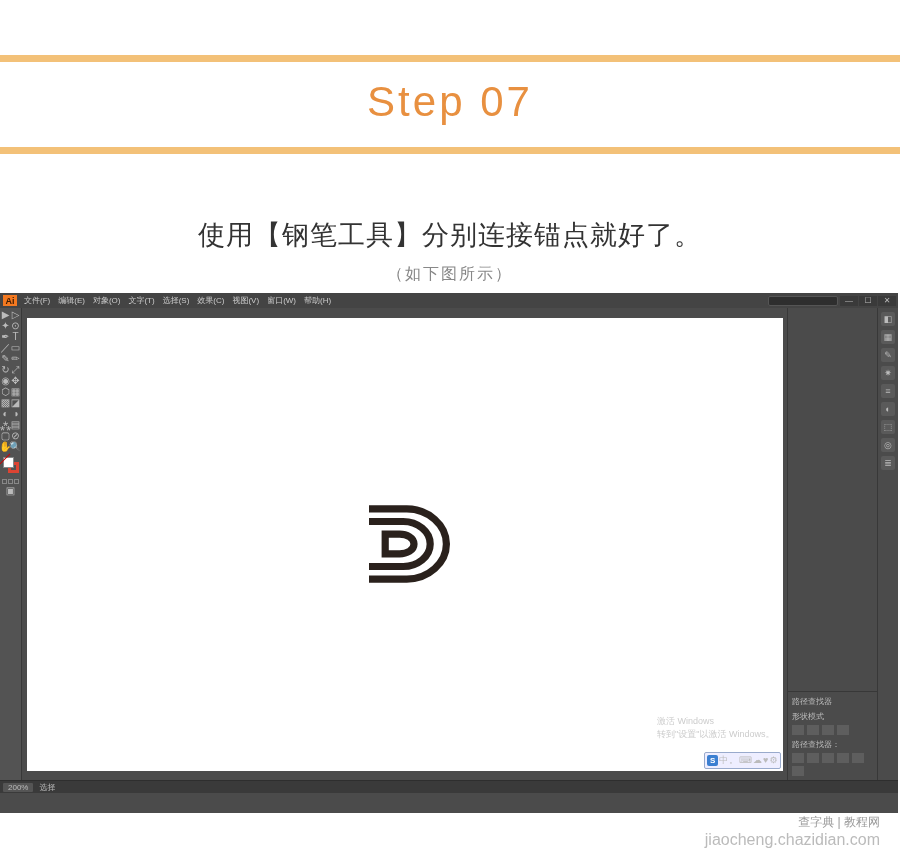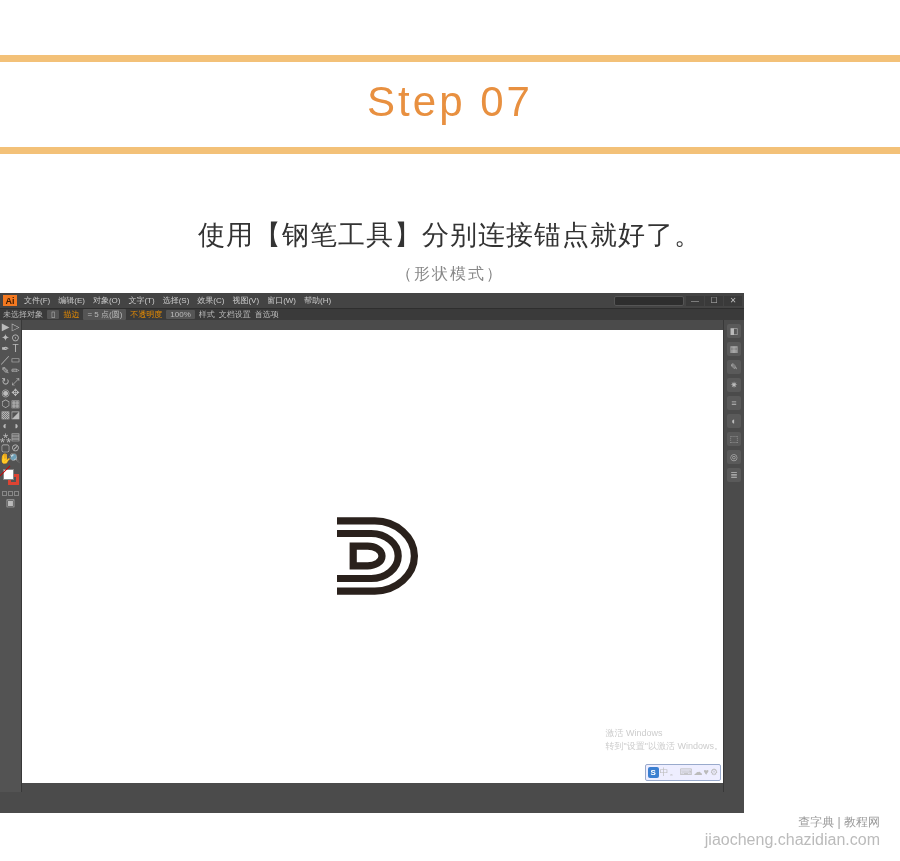--- a/index.html
+++ b/index.html
@@ -44,21 +44,21 @@
       left: 0; right: 0;
       text-align: center;
       font-size: 16px;
       color: #888;
       letter-spacing: 2px;
     }
     .ai-window {
       position: absolute;
       top: 293px;
       left: 0;
-      width: 744px;
+      width: 898px;
       height: 520px;
       background: #4b4b4b;
       font-size: 10px;
       color: #bbb;
     }
     .ai-menubar {
       height: 15px;
       background: #444;
       display: flex;
       align-items: center;
@@ -140,21 +140,21 @@
       display: flex;
       align-items: center;
       justify-content: center;
       position: relative;
     }
     .dd-logo {
       width: 90px; height: 78px;
     }
     .activate-watermark {
       position: absolute;
-      right: 0; bottom: 30px;
+      right: 8px; bottom: 30px;
       font-size: 9px; color: #ccc;
       text-align: left;
     }
     .ime-bar {
       position: absolute;
       right: 2px; bottom: 2px;
       display: flex; gap: 1px;
       align-items: center;
       background: #eef;
       border: 1px solid #9ac;
@@ -227,21 +227,21 @@
     .watermark-sub { font-size: 16px; color: #bbb; }
   </style>
 </head>
 <body>
 
 <div class="header-bar bar-top"></div>
 <h1 class="step-title">Step 07</h1>
 <div class="header-bar bar-bottom"></div>
 
 <p class="instruction-main">使用【钢笔工具】分别连接锚点就好了。</p>
-<p class="instruction-sub">（形状模式）</p>
+<p class="instruction-sub">（如下图所示）</p>
 
 <div class="ai-window">
 
   <div class="ai-menubar">
     <div class="ai-logo">Ai</div>
     <span class="menu-item">文件(F)</span>
     <span class="menu-item">编辑(E)</span>
     <span class="menu-item">对象(O)</span>
     <span class="menu-item">文字(T)</span>
     <span class="menu-item">选择(S)</span>
@@ -251,31 +251,20 @@
     <span class="menu-item">帮助(H)</span>
     <span class="menu-spacer"></span>
     <div class="search-field"></div>
     <div class="win-controls">
       <div class="win-btn">—</div>
       <div class="win-btn">☐</div>
       <div class="win-btn">✕</div>
     </div>
   </div>
 
-  <div class="ai-controlbar">
-    <span class="cb-item">未选择对象</span>
-    <span class="cb-item cb-field">▯</span>
-    <span class="cb-item cb-accent">描边</span>
-    <span class="cb-item cb-field">= 5 点(圆)</span>
-    <span class="cb-item cb-accent">不透明度</span>
-    <span class="cb-item cb-field">100%</span>
-    <span class="cb-item">样式</span>
-    <span class="cb-item">文档设置</span>
-    <span class="cb-item">首选项</span>
-  </div>
 
 
   <div class="ai-body">
     <div class="toolbox">
       <div class="tool-row">
           <div class="tool">▶</div>
           <div class="tool">▷</div>
         </div>
       <div class="tool-row">
           <div class="tool">✦</div>
@@ -357,32 +346,60 @@
           <span>中</span>
           <span>。</span>
           <span>⌨</span>
           <span>☁</span>
           <span>♥</span>
           <span>⚙</span>
         </div>
       </div>
     </div>
 
+    <div class="right-panels">
+      <div class="panel-spacer"></div>
+      <div class="panel-group">
+        <div class="panel-tabs">
+          <span>路径查找器</span>
+        </div>
+        <div class="panel-label">形状模式</div>
+        <div class="tiny-grid">
+          <div class="tiny-btn"></div>
+          <div class="tiny-btn"></div>
+          <div class="tiny-btn"></div>
+          <div class="tiny-btn"></div>
+        </div>
+        <div class="panel-label" style="margin-top:4px;">路径查找器：</div>
+        <div class="tiny-grid">
+          <div class="tiny-btn"></div>
+          <div class="tiny-btn"></div>
+          <div class="tiny-btn"></div>
+          <div class="tiny-btn"></div>
+          <div class="tiny-btn"></div>
+          <div class="tiny-btn"></div>
+        </div>
+      </div>
+    </div>
 
     <div class="right-rail">
       <div class="rail-ico">◧</div>
       <div class="rail-ico">▦</div>
       <div class="rail-ico">✎</div>
       <div class="rail-ico">✷</div>
       <div class="rail-ico">≡</div>
       <div class="rail-ico">◐</div>
       <div class="rail-ico">⬚</div>
       <div class="rail-ico">◎</div>
       <div class="rail-ico">≣</div>
     </div>
   </div>
 
+  <div class="status-bar">
+    <span class="status-field">200%</span>
+    <span>选择</span>
+  </div>
 </div>
 
 <div class="watermark">
   <div>查字典 | 教程网</div>
   <div class="watermark-sub">jiaocheng.chazidian.com</div>
 </div>
 
 </body></html>

